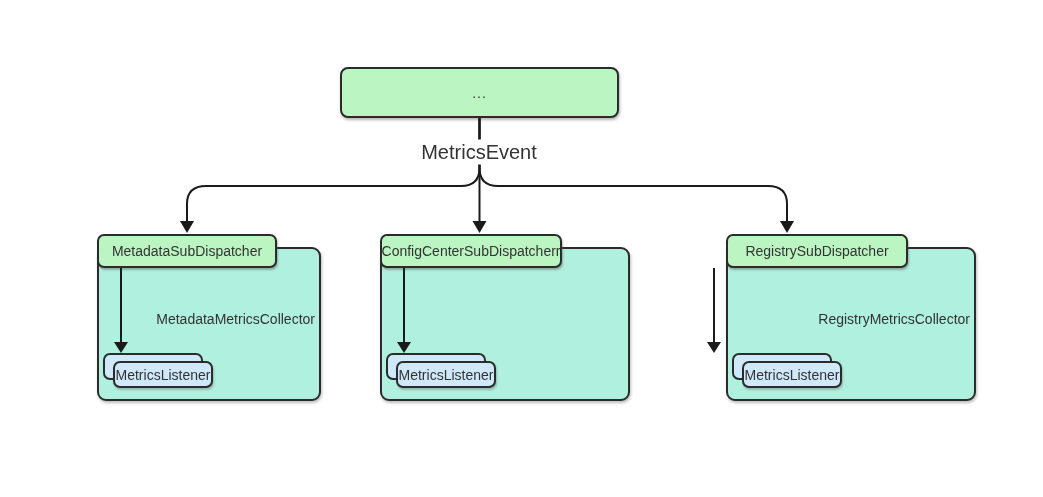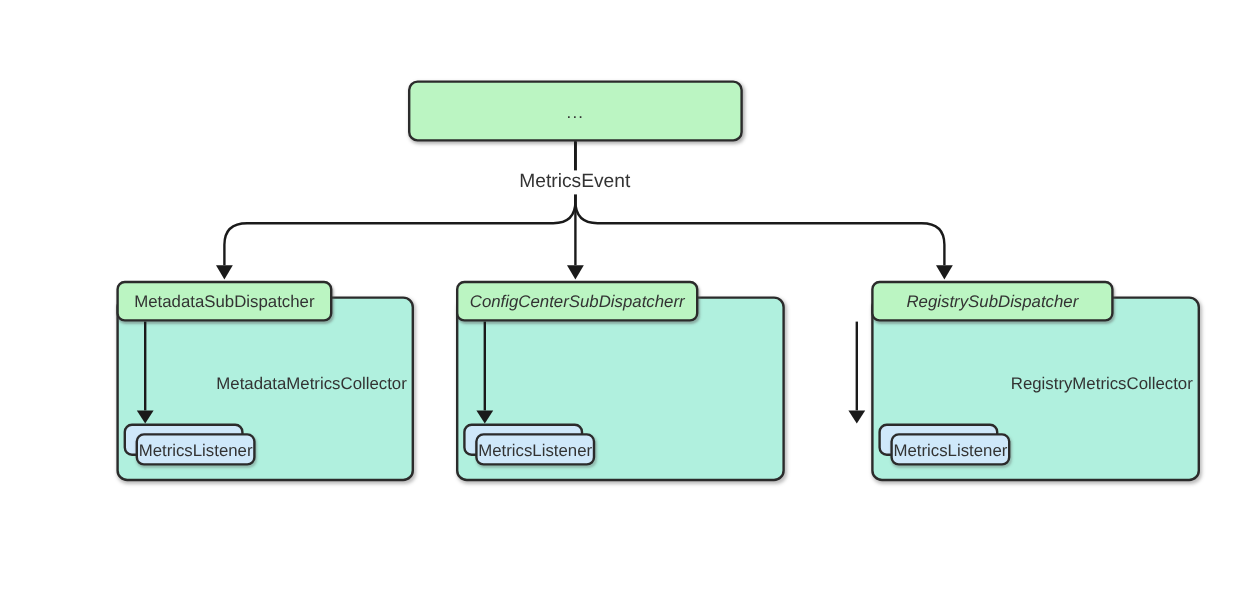--- a/index.html
+++ b/index.html
@@ -39,26 +39,26 @@
   svg.edges{position:absolute;left:0;top:0;z-index:5;pointer-events:none;}
   .edge-path{stroke:var(--edge);stroke-width:2;fill:none;}
   .edge-arrow{fill:var(--edge);stroke:none;}
 
   
   .edge-label{
     position:absolute;left:479px;top:152px;
     transform:translate(-50%,-50%);
     background:var(--background);
     padding:1px 5px;
-    font-size:16px;color:var(--text);
+    font-size:20px;color:var(--text);
     z-index:6;white-space:nowrap;
   }
 
   
-  .group{position:absolute;top:234px;height:167px;padding-left:24px;}
+  .group{position:absolute;top:234px;height:167px;}
   .g1{left:97px;width:224px;}
   .g2{left:380px;width:250px;}
   .g3{left:726px;width:250px;}
 
   .container{
     position:absolute;left:0;top:13px;right:0;bottom:0;
     background:var(--container-teal);
     border:2px solid var(--border);
     border-radius:9px;
     box-shadow:1px 2px 3px rgba(90,90,90,.4);
@@ -70,21 +70,21 @@
     background:var(--node-green);
     border:2px solid var(--border);
     border-radius:7px;
     box-shadow:1px 2px 2px rgba(90,90,90,.45);
     display:flex;align-items:center;justify-content:center;
     font-size:14px;color:var(--text);
     box-sizing:border-box;
     z-index:3;white-space:nowrap;
   }
   .g1 .dispatcher{width:180px;}
-  .g2 .dispatcher,.g3 .dispatcher{width:202px;font-style:italic;}
+  .g2 .dispatcher,.g3 .dispatcher{width:182px;}
 
   .collector-label{
     position:absolute;right:6px;top:75px;height:20px;line-height:20px;
     font-size:14px;color:var(--text);
     z-index:2;white-space:nowrap;margin-left:46px;
   }
 
   .listener{
     position:absolute;width:100px;height:27px;
     background:var(--listener-blue);

